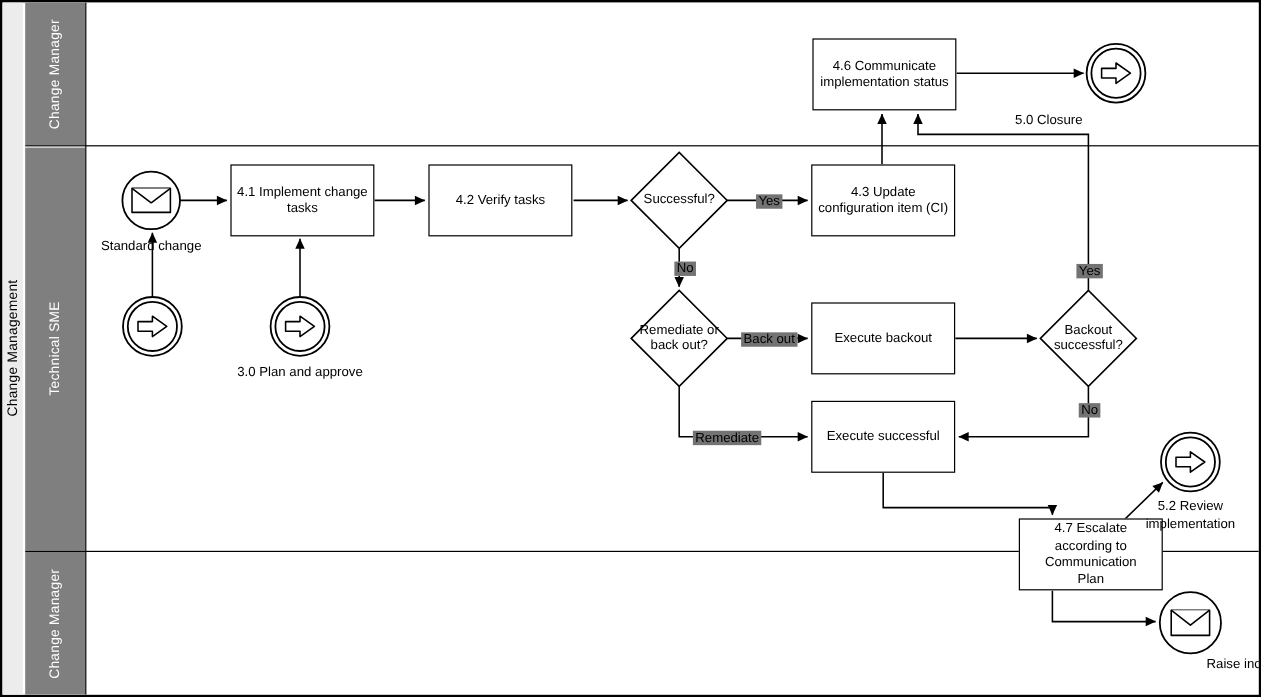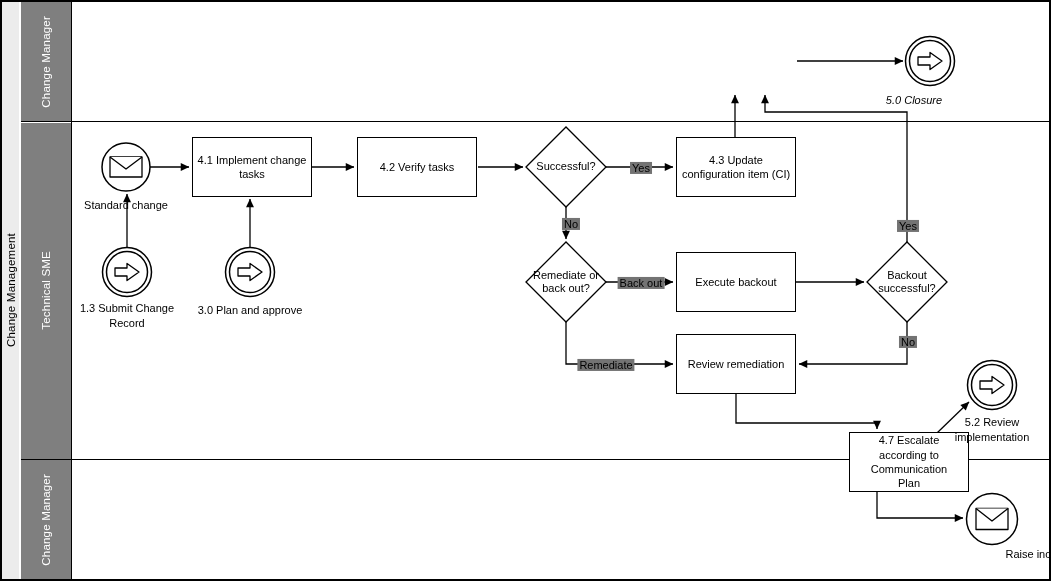--- a/index.html
+++ b/index.html
@@ -166,35 +166,35 @@
       <g>
         <rect class="evt-icon" x="-16" y="-10.5" width="32" height="21"></rect>
         <path class="evt-icon" d="M-16,-10.5 L0,2 L16,-10.5" fill="none"></path>
       </g>
     </g>
   </svg>
 
   <div class="task" style="left:190px;top:135px;">4.1 Implement change tasks</div>
   <div class="task" style="left:355px;top:135px;">4.2 Verify tasks</div>
   <div class="task" style="left:674px;top:135px;">4.3 Update configuration item (CI)</div>
+  <div class="task" style="left:675px;top:30px;">4.6 Communicate implementation status</div>
   <div class="task" style="left:674px;top:250px;">Execute backout</div>
-  <div class="task" style="left:674px;top:332px;">Review remediation</div>
+  <div class="task" style="left:674px;top:332px;">Execute successful</div>
   <div class="task narrowpad" style="left:815px;top:430px;">4.7 Escalate according to Communication Plan</div>
 
   <div class="dlabel" style="left:524px;top:152px;width:80px;height:26px;">Successful?</div>
   <div class="dlabel" style="left:868px;top:259px;width:74px;height:42px;">Backout successful?</div>
   <div class="dlabel" style="left:527px;top:259px;width:74px;height:42px;">Remediate or back out?</div>
 
   <div class="elabel" style="left:639px;top:166px;">Yes</div>
   <div class="elabel" style="left:569px;top:222px;">No</div>
   <div class="elabel" style="left:639px;top:281px;">Back out</div>
   <div class="elabel" style="left:604px;top:363px;">Remediate</div>
   <div class="elabel" style="left:906px;top:224px;">Yes</div>
   <div class="elabel" style="left:906px;top:340px;">No</div>
 
   <div class="nlabel nowrap" style="left:124px;top:196px;">Standard change</div>
-  <div class="nlabel" style="left:125px;top:299px;width:96px;">1.3 Submit Change Record</div>
   <div class="nlabel nowrap" style="left:248px;top:301px;">3.0 Plan and approve</div>
-  <div class="nlabel nowrap" style="left:912px;top:91px;font-style:italic;">5.0 Closure</div>
+  <div class="nlabel nowrap" style="left:872px;top:91px;">5.0 Closure</div>
   <div class="nlabel" style="left:990px;top:413px;width:116px;">5.2 Review implementation</div>
   <div class="nlabel nowrap" style="left:990px;top:545px;margin-left:48px;">Raise incident</div>
 
 </div>
 
 </body></html>

